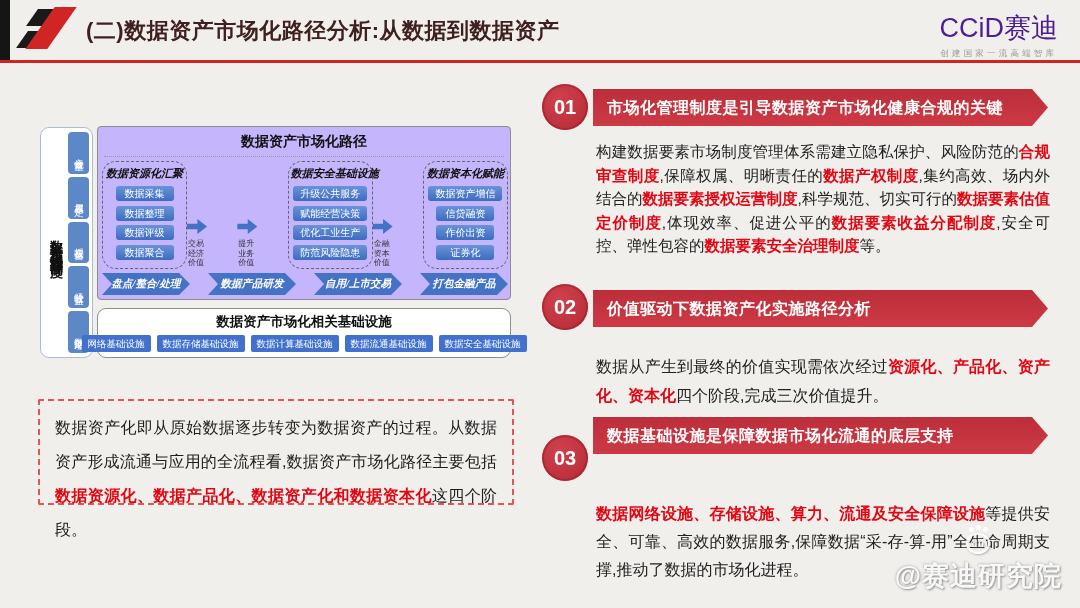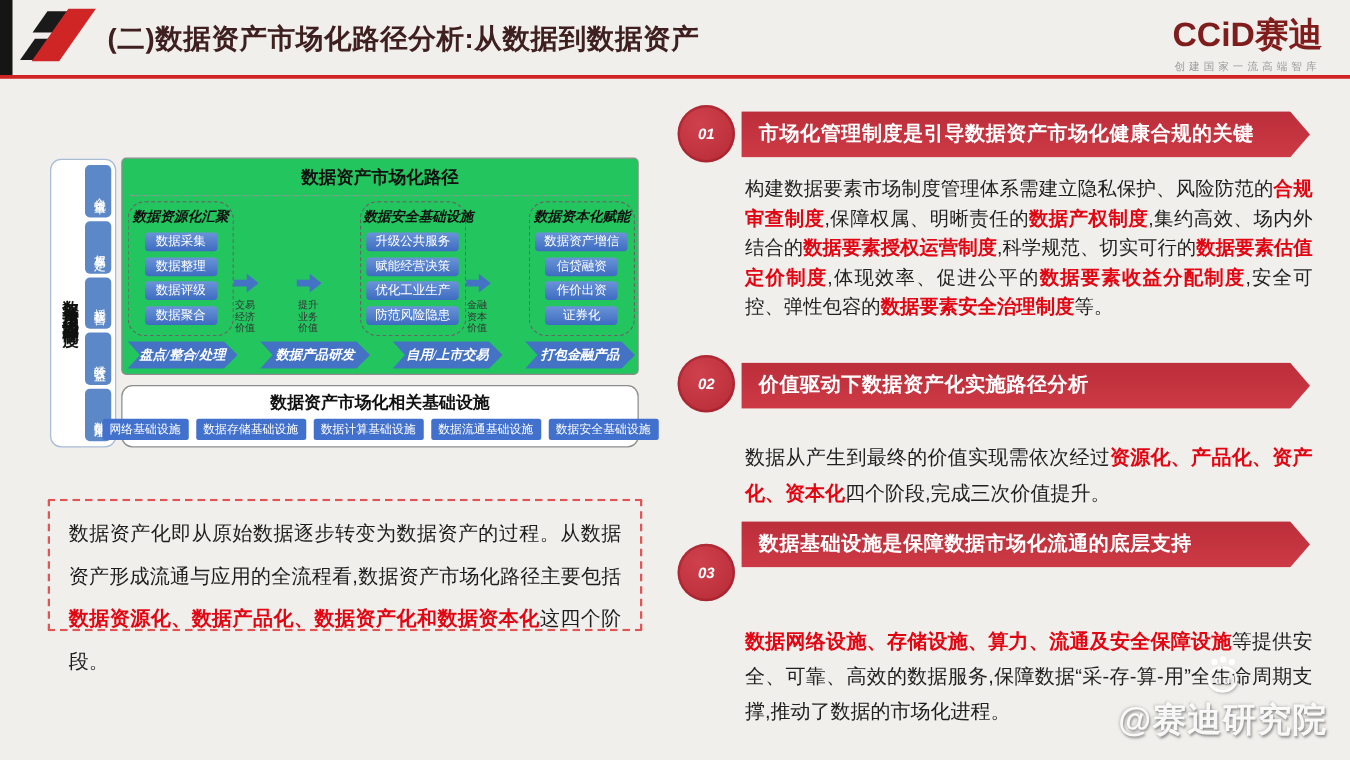--- a/index.html
+++ b/index.html
@@ -12,37 +12,37 @@
   }
   
   .edge-strip { position:absolute; left:0; top:0; width:10px; height:61px; background:#151515; }
   .slash-logo { position:absolute; left:26px; top:7px; width:54px; height:44px; }
   .slash { position:absolute; transform:skewX(-35deg); }
   .slash.blk1 { left:6px; top:2px; width:16px; height:17px; background:#1a1a1a; }
   .slash.blk2 { left:-4px; top:24px; width:16px; height:17px; background:#1a1a1a; }
   .slash.red  { left:14px; top:0; width:22px; height:42px; background:#d02525; }
   .page-title { position:absolute; left:86px; top:16px; font-size:22px; font-weight:bold; color:#3f2020; letter-spacing:0.5px; }
   .brand { position:absolute; right:22px; top:10px; text-align:center; }
-  .brand-main { font-size:27px; font-weight:700; color:#7f1d1d; letter-spacing:0px; font-family:"Liberation Sans",sans-serif; }
+  .brand-main { font-size:27px; font-weight:400; color:#4c1d95; letter-spacing:0px; font-family:"Liberation Sans",sans-serif; }
   .brand-sub { font-size:8.5px; color:#9a9a9a; letter-spacing:3.2px; margin-top:2px; }
   .header-line { position:absolute; left:0; top:60px; width:1080px; height:2.5px; background:#d02424; }
 
   
   .reg-panel { position:absolute; left:40px; top:127px; width:53px; height:231px;
     background:#fff; border:1px solid #a9bcd8; border-radius:9px; display:flex; padding:4px 3px; }
   .reg-title { writing-mode:vertical-lr; font-size:13px; font-weight:bold; color:#111;
     letter-spacing:2px; line-height:24px; text-align:center; flex:0 0 24px; }
   .reg-pills { display:flex; flex-direction:column; gap:3px; flex:1; }
   .pill { flex:1; background:#5c88c8; border-radius:4px; color:#fff; font-size:9.5px;
     writing-mode:vertical-rl; text-align:center; display:flex; align-items:center; justify-content:center;
     letter-spacing:1px; }
 
   
   .path-panel { position:absolute; left:97px; top:126px; width:414px; height:174px;
-    background:#22c55e; border:1.5px solid #8d8d8d; border-radius:4px; }
+    background:#c4b5fd; border:1.5px solid #8d8d8d; border-radius:4px; }
   .path-title { text-align:center; font-size:14px; font-weight:bold; color:#111; margin-top:6px; }
   .path-dotted { border-top:1.5px dotted #999; margin:5px 6px 0 6px; }
   .cols { position:absolute; left:4px; top:34px; width:406px; height:108px; display:flex; }
   .dcol { width:85px; flex:0 0 85px; border:1.2px dashed #666; border-radius:14px;
     display:flex; flex-direction:column; padding:3px 2px; }
   .dcol-title { font-family:"Liberation Serif", serif; font-style:italic; font-weight:bold;
     font-size:11px; color:#111; text-align:center; margin-top:1px; white-space:nowrap; }
   .dcol-boxes { flex:1; display:flex; flex-direction:column; justify-content:space-evenly; align-items:center; }
   .dbox { background:linear-gradient(180deg,#6a93d8,#3d6cc0); border-radius:3px; color:#fff;
     font-size:10px; line-height:15px; height:15px; padding:0 7px; min-width:58px; text-align:center; white-space:nowrap; }
@@ -67,22 +67,22 @@
     height:17px; padding:0 6px; white-space:nowrap; flex:1; text-align:center; }
 
   
   .note-box { position:absolute; left:38px; top:399px; width:476px; height:106px;
     border:2px dashed #e25555; border-radius:2px; padding:10px 15px;
     font-size:16px; line-height:34px; color:#1d1d1d; text-align:justify; }
 
   
   .num-circle { position:absolute; width:46px; height:46px; border-radius:50%;
     background:radial-gradient(circle at 38% 32%, #cf414c, #b52a36); color:#fff;
-    font-size:12px; font-weight:bold; display:flex; align-items:center; justify-content:center;
-    box-shadow:inset 0 0 0 2px rgba(150,25,35,.45);font-style:italic; }
+    font-size:20px; font-weight:bold; display:flex; align-items:center; justify-content:center;
+    box-shadow:inset 0 0 0 2px rgba(150,25,35,.45); }
   .banner { position:absolute; left:593px; width:455px; height:37px;
     background:linear-gradient(180deg,#bb2e3a,#cd3a45); color:#fff;
     font-size:16px; font-weight:bold; line-height:37px; padding-left:14px; letter-spacing:0.5px;
     clip-path:polygon(0 0, calc(100% - 16px) 0, 100% 50%, calc(100% - 16px) 100%, 0 100%); }
   .para { position:absolute; left:596px; width:454px; color:#212121; text-align:justify; }
   .para1 { top:140px; font-size:15.5px; line-height:23.5px; }
   .para2 { top:352px; font-size:16px;   line-height:29px; }
   .para3 { top:500px; font-size:16px;   line-height:28px; }
   .rb { color:#e20613; font-weight:bold; }
 

